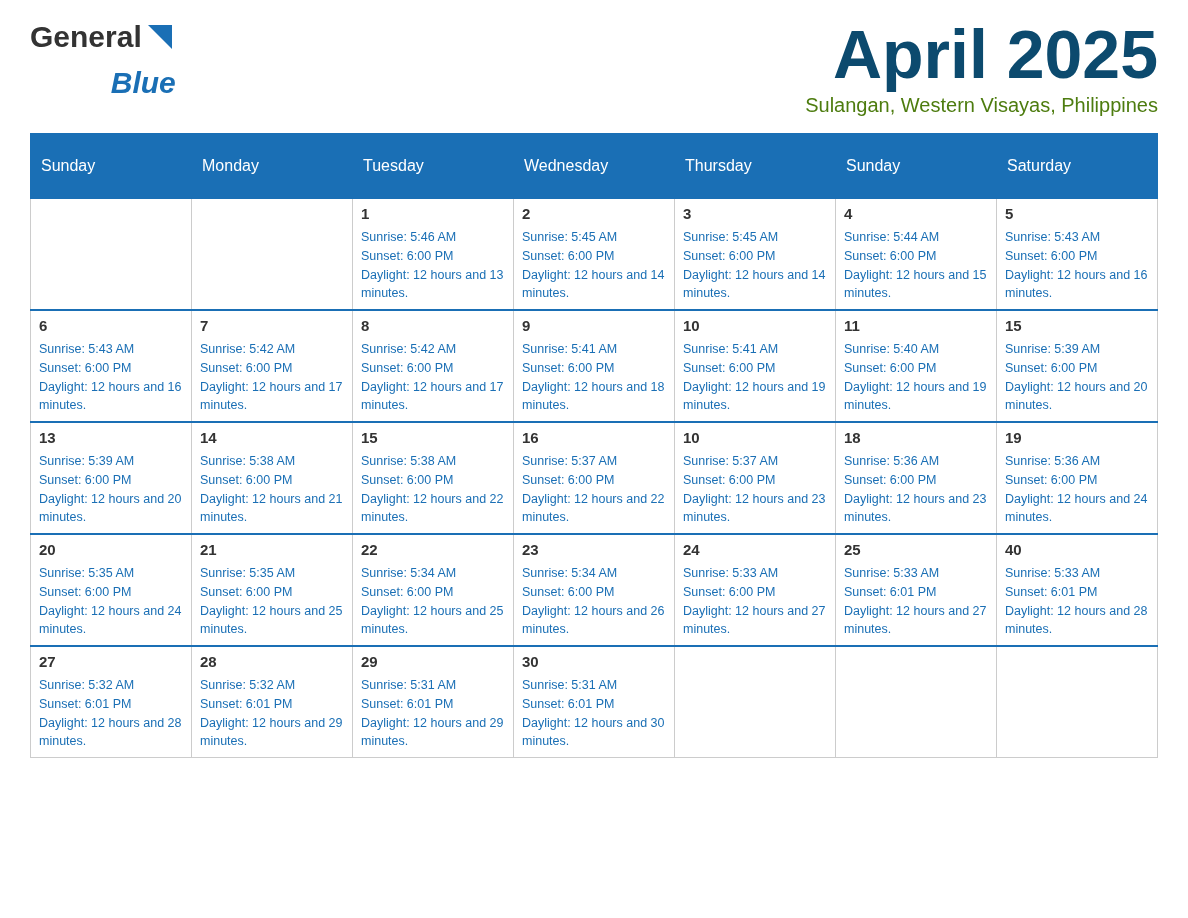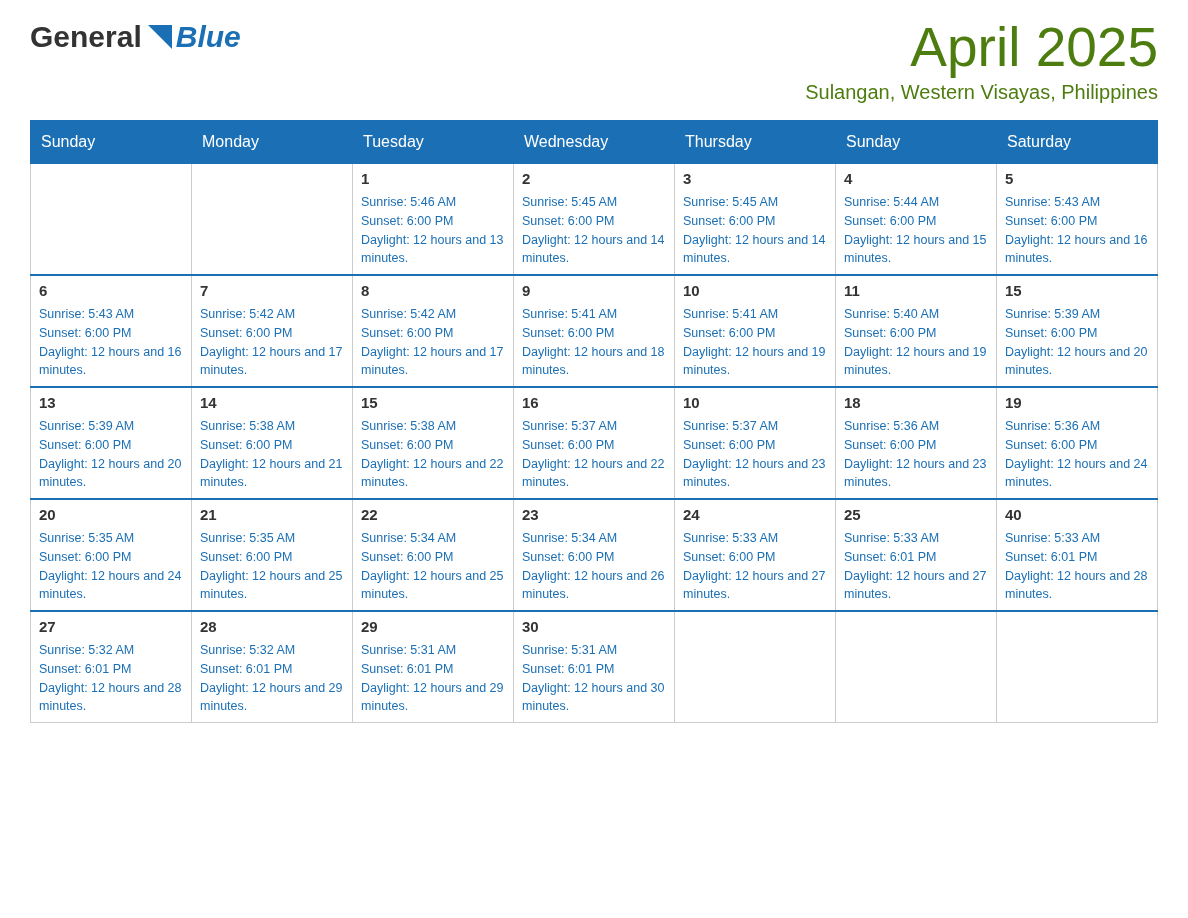--- a/index.html
+++ b/index.html
@@ -12,48 +12,49 @@
       padding: 20px 30px;
     }
     .header {
       display: flex;
       justify-content: space-between;
       align-items: flex-start;
       margin-bottom: 16px;
     }
     .logo {
       display: flex;
-      flex-direction: row;
+      flex-direction: column;
       align-items: flex-end;
+      gap: 12px;
     }
     .title-section {
       text-align: right;
     }
     .month-title {
-      font-size: 55px;
-      font-weight: normal;
-      color: #4d7c0f;
+      font-size: 68px;
+      font-weight: bold;
+      color: #0c4a6e;
       line-height: 1;
     }
     .location {
       font-size: 20px;
       color: #4d7c0f;
       margin-top: 6px;
     }
     .calendar {
       width: 100%;
       border-collapse: collapse;
       border: 1px solid #1a6fb5;
     }
     .calendar th {
       background-color: #1a6fb5;
       color: #fff;
       font-size: 16px;
       font-weight: normal;
-      padding: 12px 10px;
+      padding: 23px 10px;
       text-align: left;
       border: 1px solid #1a6fb5;
     }
     .calendar td {
       vertical-align: top;
       padding: 6px 8px;
       border: 1px solid #ccc;
       width: calc(100% / 7);
       min-height: 100px;
       font-size: 13px;

